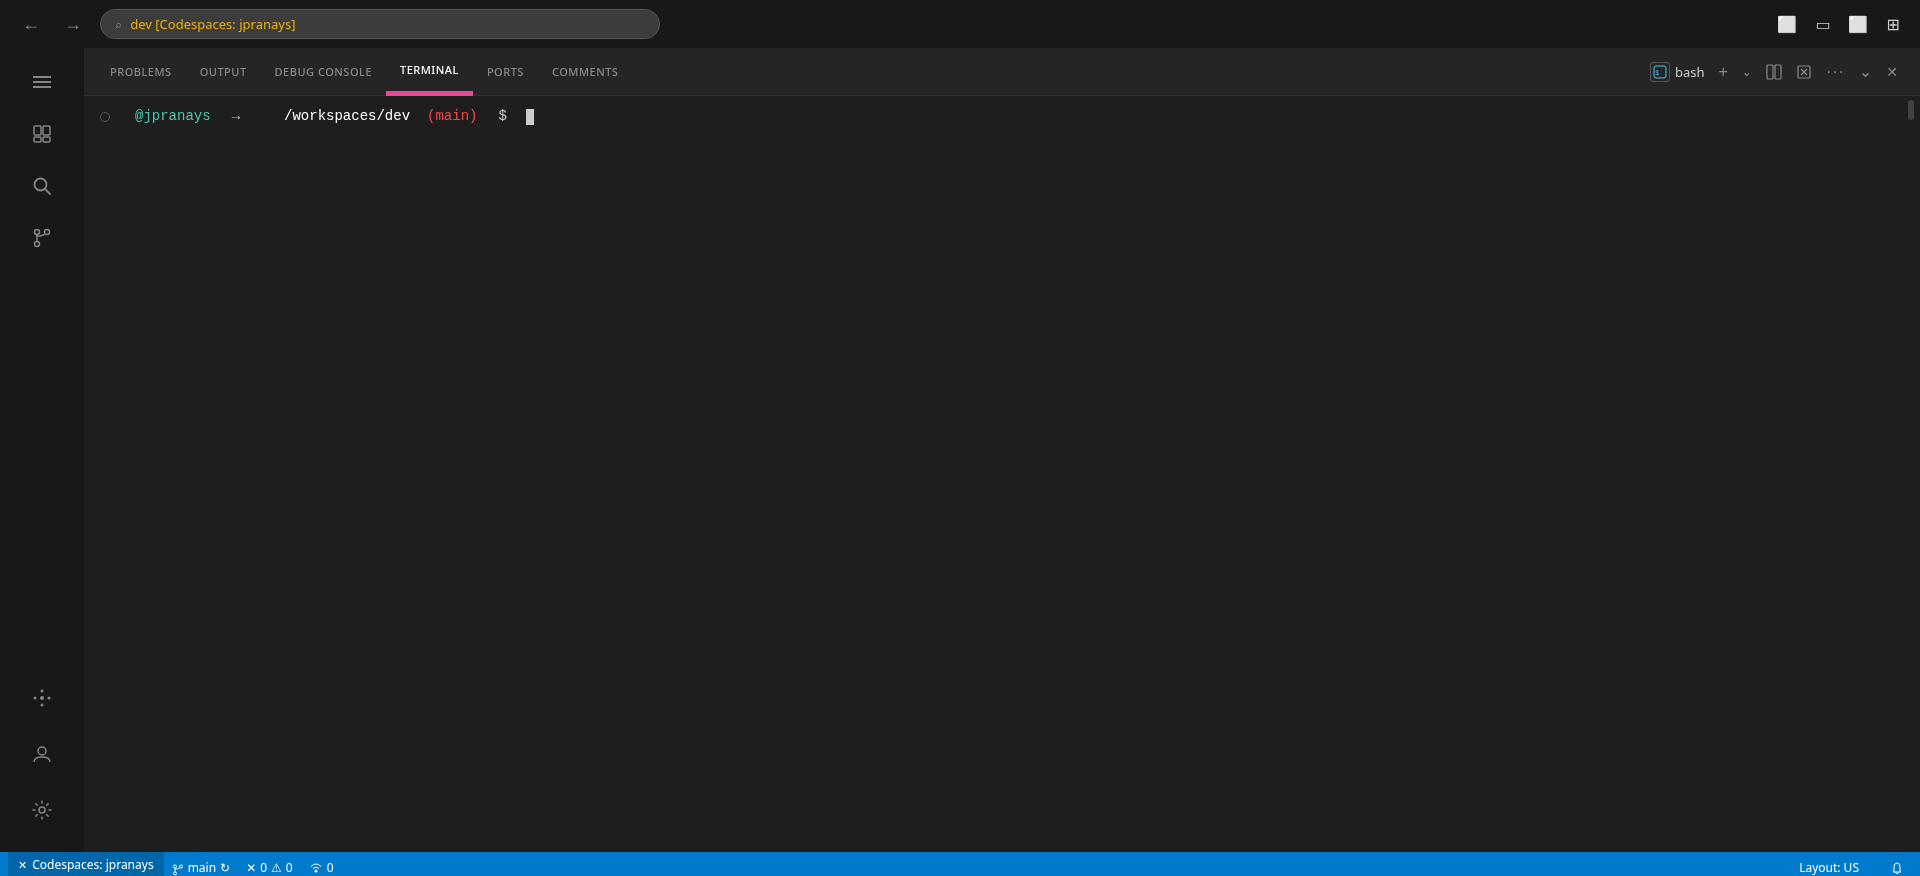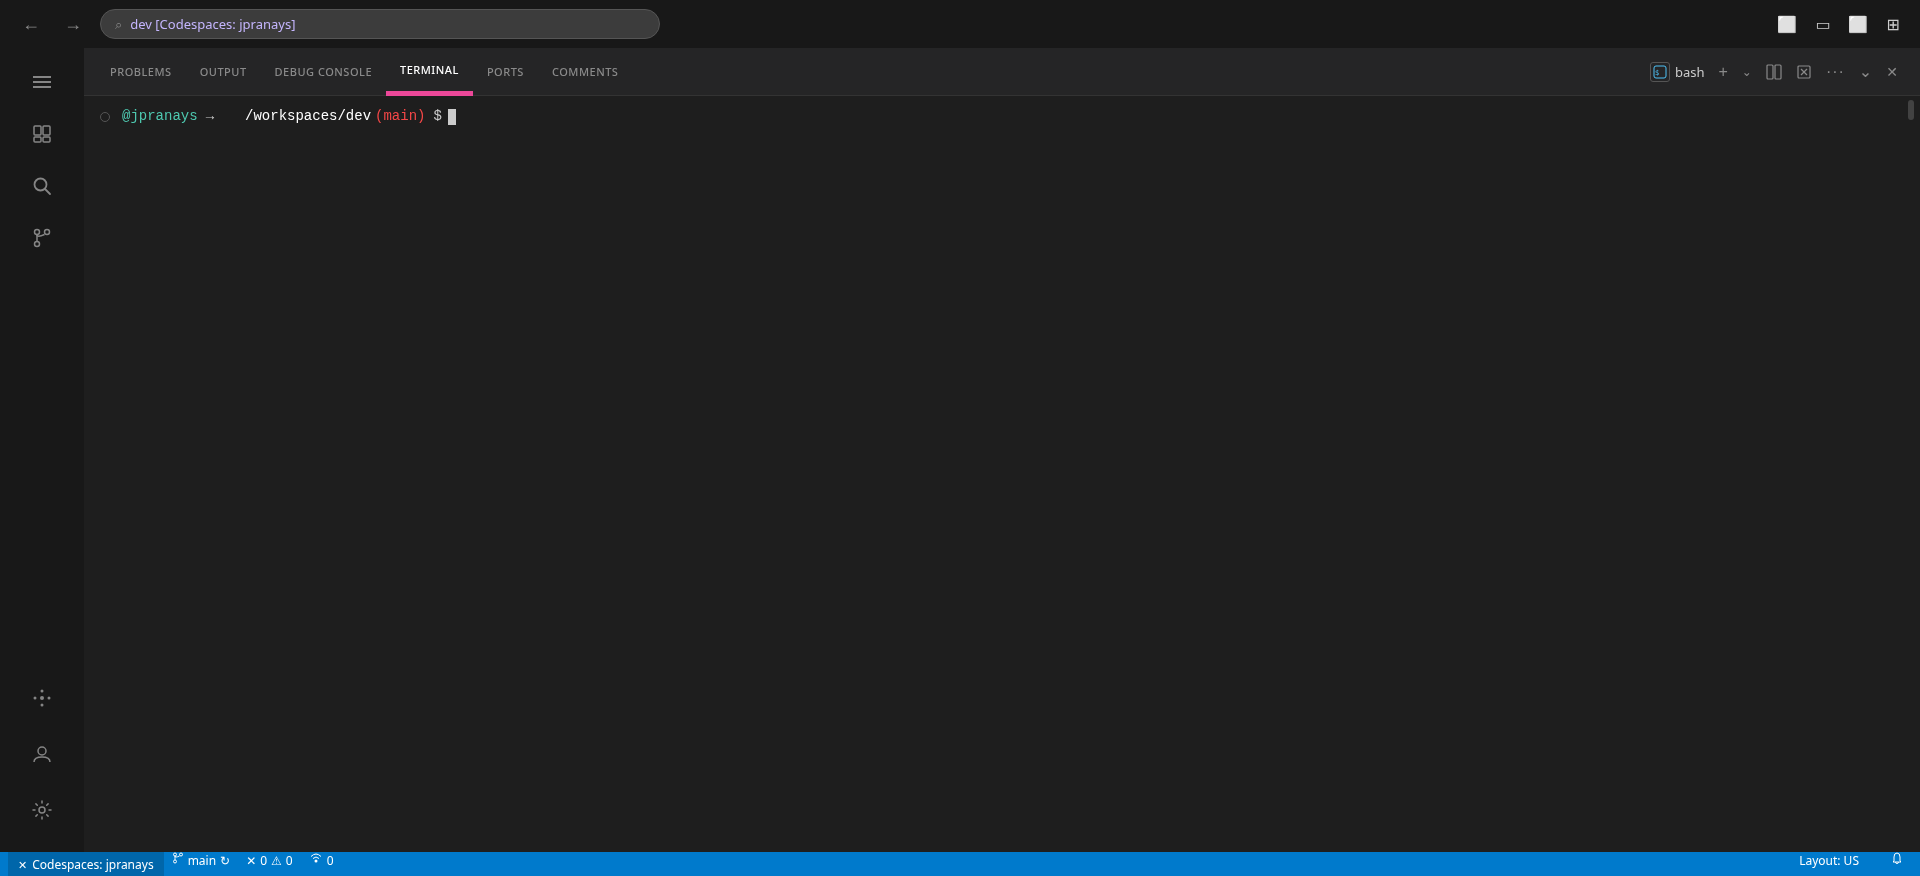--- a/index.html
+++ b/index.html
@@ -46,21 +46,21 @@
       background: #3c3c3c;
       border: 1px solid #555;
       border-radius: 16px;
       display: flex;
       align-items: center;
       padding: 0 14px;
       gap: 8px;
       cursor: text;
     }
     .search-bar-text {
-      color: #c4b5fd;
+      color: #eab308;
       font-size: 13px;
     }
     .search-icon-char {
       color: #8a8a8a;
       font-size: 13px;
     }
     .title-bar-right {
       display: flex;
       align-items: center;
       gap: 10px;
@@ -197,21 +197,21 @@
       padding: 10px 16px;
       font-family: 'Consolas', 'Courier New', monospace;
       font-size: 14px;
       line-height: 1.5;
       overflow-y: auto;
       position: relative;
     }
     .terminal-line {
       display: flex;
       align-items: center;
-      gap: 4px;
+      gap: 17px;
     }
     .term-circle {
       width: 10px;
       height: 10px;
       border-radius: 50%;
       border: 1px solid #555;
       display: inline-block;
       margin-right: 8px;
       flex-shrink: 0;
     }
@@ -268,21 +268,21 @@
       align-items: center;
       padding: 0 10px;
       height: 24px;
       cursor: pointer;
       gap: 5px;
       font-size: 12px;
       color: #ffffff;
     }
     .status-item {
       display: flex;
-      align-items: flex-start;
+      align-items: flex-end;
       gap: 4px;
       padding: 0 8px;
       height: 24px;
       cursor: pointer;
       color: #ffffff;
       font-size: 12px;
     }
     .status-spacer { flex: 1; }
     .status-right {
       display: flex;

